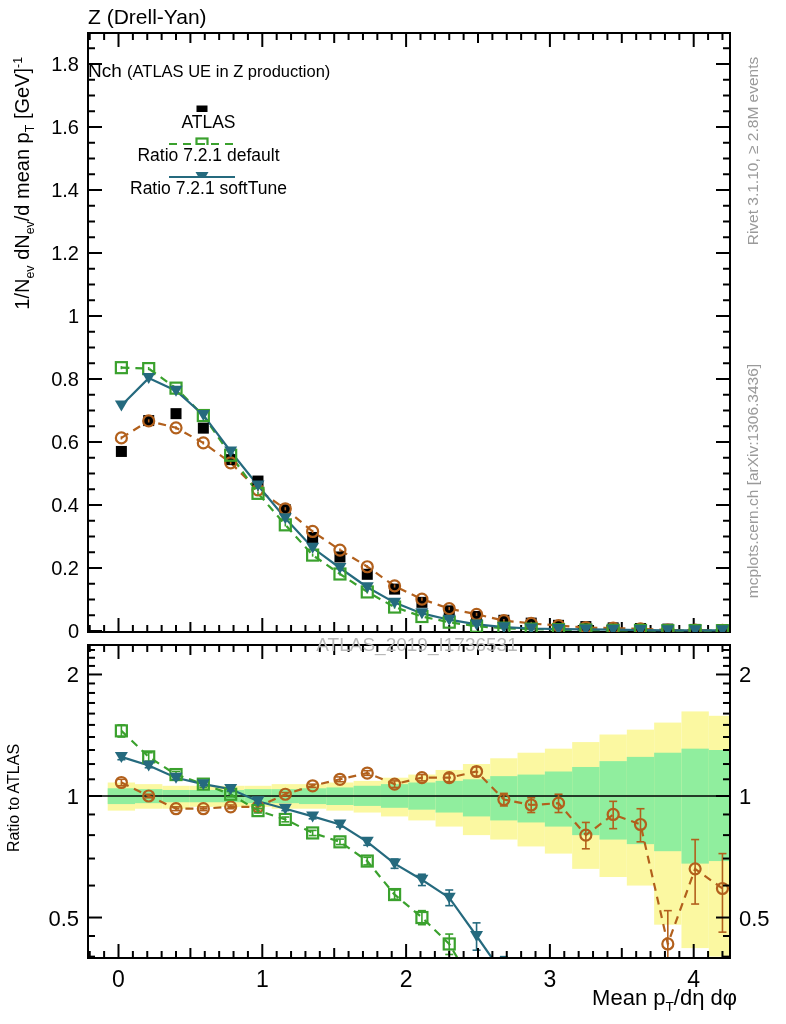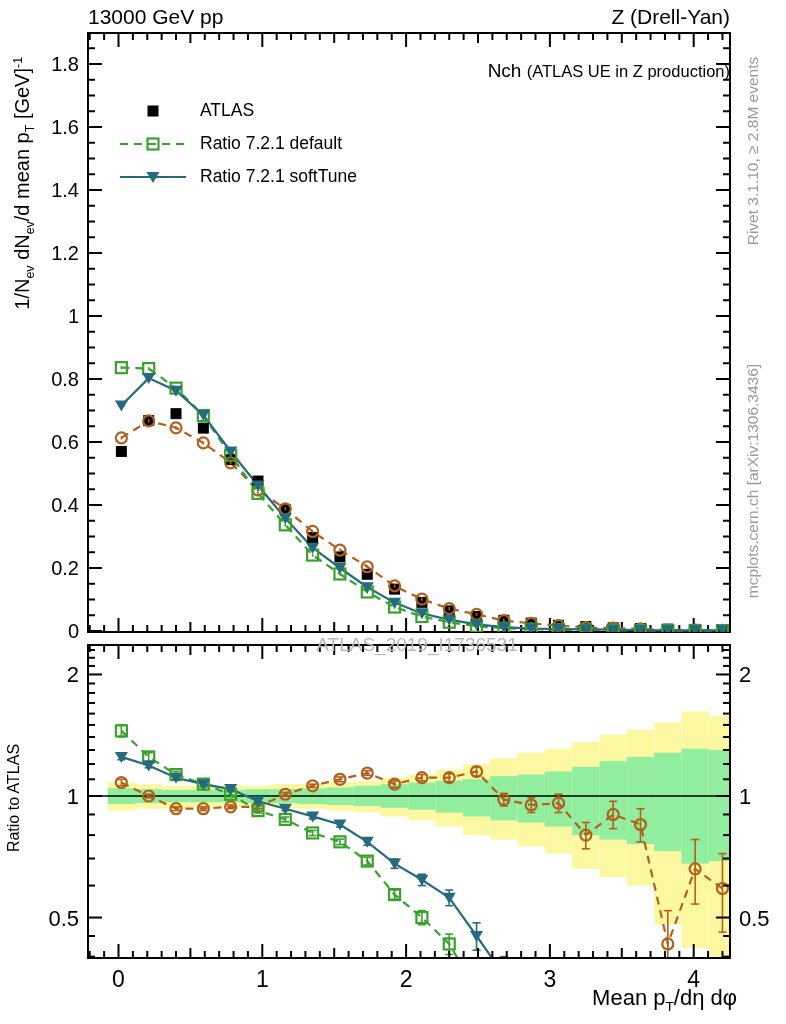--- a/index.html
+++ b/index.html
@@ -2,45 +2,44 @@
 <html><head>
 <meta charset="utf-8">
 <style>
   html,body{margin:0;padding:0;background:#fff;}
   #page{position:relative;width:786px;height:1024px;background:#fff;overflow:hidden;
         font-family:"Liberation Sans", sans-serif;color:#000;}
   svg{position:absolute;left:0;}
   svg text{font-family:"Liberation Sans", sans-serif;}
   .hdr{position:absolute;left:88px;width:642px;top:5px;display:flex;justify-content:space-between;
        font-size:21px;}
-  .ptitle{position:absolute;left:88px;width:642px;top:60px;text-align:right;font-size:19px;}
+  .ptitle{position:absolute;left:88px;width:642px;top:60px;text-align:left;font-size:19px;}
   .ptitle .paren{font-size:16.5px;}
   .legend{position:absolute;left:118px;top:100px;}
-  .lrow{display:flex;align-items:flex-start;height:33px;}
+  .lrow{display:flex;align-items:center;height:33px;flex-direction:column;}
   .lrow svg{position:static;display:block;}
   .llabel{font-size:17.5px;margin-left:12px;white-space:nowrap;}
   .rot{position:absolute;transform:rotate(-90deg);transform-origin:center;white-space:nowrap;}
   .ylabel-main{width:340px;left:-146px;top:170px;text-align:center;font-size:20px;}
   .ylabel-ratio{width:140px;left:-56px;top:789px;text-align:center;font-size:16px;}
   .note{color:#9a9a9a;font-size:15.5px;text-align:center;}
   .note-top{width:244px;left:631px;top:142px;}
   .note-bottom{width:264px;left:621px;top:472px;}
   .watermark{position:absolute;left:297px;top:586px;width:240px;text-align:center;
              color:#b9b9b9;font-size:19px;margin-top:48px;}
   .xtitle{position:absolute;left:450px;top:985px;width:287px;text-align:right;font-size:22px;}
   .sub{font-size:0.62em;vertical-align:-0.45em;}
   .sup{font-size:0.62em;vertical-align:0.55em;}
 </style>
 </head>
 <body>
 
 <div id="page">
 
   <div class="hdr">
-    <span>13000 GeV pp</span>
     <span>Z (Drell-Yan)</span>
   </div>
 
   <svg id="main-svg" width="786" height="643" style="top:0;">
       <defs>
         <clipPath id="clipM">
           <rect x="88" y="33" width="642" height="599"></rect>
         </clipPath>
       </defs>
       <rect x="88" y="33" width="642" height="599" fill="none" stroke="#000" stroke-width="2"></rect>

